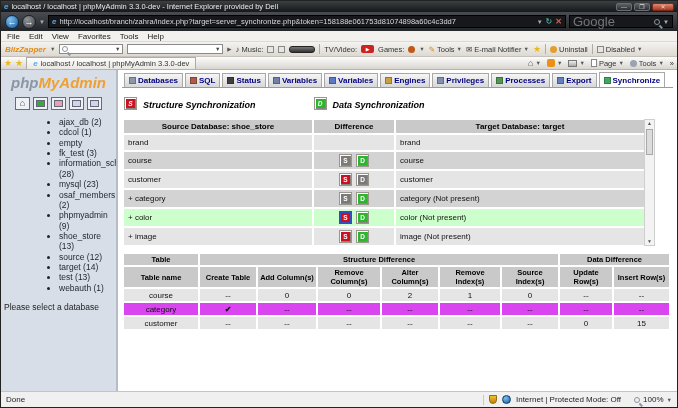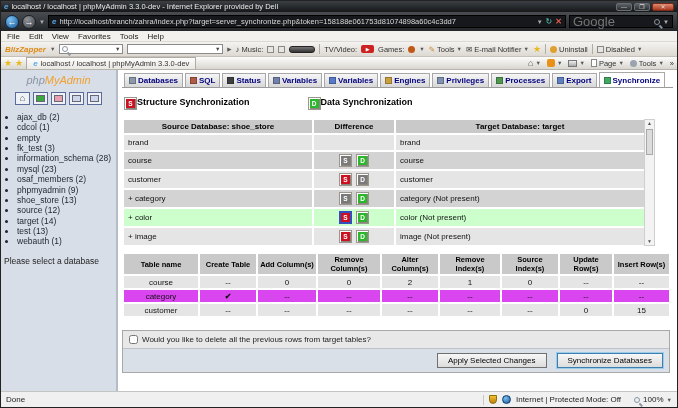--- a/index.html
+++ b/index.html
@@ -74,48 +74,48 @@
   .home-ic { font-size:9px; line-height:9px; color:#444; }
   .feed-ic { width:8px; height:8px; background:#e89018; border-radius:2px; display:inline-block; }
   .print-ic { width:9px; height:7px; background:linear-gradient(#eee,#aaa); border:1px solid #777; display:inline-block; }
   .page-ic { width:6px; height:8px; background:#fff; border:1px solid #888; display:inline-block; }
 
   
   .content { flex:1; display:flex; overflow:hidden; background:#fff; }
 
   .sidebar { width:117px; flex:0 0 117px; background:#d7dee7; border-right:2px solid #b4bcc6;
              padding:4px 3px 0 3px; font-size:8.5px; color:#222; overflow:hidden; }
-  .logo { text-align:center; font-size:11px; font-weight:normal; font-style:italic; }
+  .logo { text-align:center; font-size:15px; font-weight:bold; font-style:italic; }
   .logo-php { color:#8a95a5; } .logo-myadmin { color:#f0a030; }
   .side-icons { display:flex; justify-content:center; gap:3px; margin:6px 0 7px; }
   .side-btn { width:15px; height:13px; border:1px solid #5a6a9a; background:#eef1f6;
               display:flex; align-items:center; justify-content:center; font-size:8px; }
   .side-glyph { width:9px; height:7px; border:1px solid #667; }
   .g-home { border:none; font-size:9px; line-height:9px; color:#333; width:auto; height:auto; }
   .g-sql { background:#3aa83a; } .g-doc { background:#e8a0b0; }
   .g-win1,.g-win2 { background:#cdd6ea; }
   .db-list { list-style:disc; margin:0 0 0 13px; line-height:1.22; color:#1c2430; }
-  .db-list li { cursor:pointer; }
+  .db-list li { cursor:pointer;margin-left:42px; }
   .side-footer { margin-top:9px; font-size:8.5px; }
 
   .main { flex:1; padding:2px 4px; overflow:hidden; position:relative; font-size:8.5px; }
   .server-row { display:flex; align-items:center; gap:4px; padding:2px 0 3px 1px;
                 font-weight:bold; color:#000080; font-size:9px; }
   .server-ic { width:9px; height:8px; border:1px solid #667; background:linear-gradient(#dde4ee,#aab4c4); }
 
   .pma-tabs { display:flex; align-items:flex-end; gap:2px; border-bottom:1px solid #9a9a9a;
               padding:0 0 0 2px; height:16px; }
   .tab-item { display:flex; align-items:center; gap:2px; height:14px; padding:0 4px;
               background:linear-gradient(#f6f6f6,#d7d7d7); border:1px solid #a8a8a8; border-bottom:none;
               font-weight:bold; color:#000080; font-size:8px; cursor:pointer; }
   .tab-item.active { background:#fff; height:15px; }
   .tab-icon { width:7px; height:7px; display:inline-block; border:1px solid rgba(0,0,0,.25); }
 
   .legend { display:flex; gap:58px; align-items:center; margin:9px 0 8px 2px; }
-  .legend-item { display:flex; align-items:flex-start; font-weight:bold; font-size:9px; color:#000; }
+  .legend-item { display:flex; align-items:flex-end; gap:6px; font-weight:bold; font-size:9px; color:#000;font-style:italic; }
 
   .sd-btn { display:inline-flex; align-items:center; justify-content:center; width:13px; height:13px;
             background:#d6d3cd; border:1px solid #9a968e;
             box-shadow:inset 1px 1px 0 #fff, inset -1px -1px 0 #8a867e; cursor:pointer; }
   .sd-btn.selected { border:2px solid #3050c0; }
   .sd-core { width:9px; height:9px; color:#fff; font-size:6.5px; font-weight:bold;
              line-height:9px; text-align:center; }
   .sd-red { background:#cc1122; } .sd-green { background:#2db52d; } .sd-gray { background:#7a7a7a; }
 
   .compare-wrap { position:relative; width:533px; }
@@ -464,20 +464,25 @@
             <col style="width:56px">
             <col style="width:58px">
             <col style="width:62px">
           <col style="width:56px">
             <col style="width:60px">
             <col style="width:56px">
             <col style="width:52px">
             <col style="width:55px">
         </colgroup>
         <thead>
+          <tr id="diff-ghead">
+              <th class="diff-group-header" colspan="1">Table</th>
+              <th class="diff-group-header" colspan="6">Structure Difference</th>
+              <th class="diff-group-header" colspan="2">Data Difference</th>
+            </tr>
           <tr id="diff-chead">
               <th class="diff-col-header">Table name</th>
               <th class="diff-col-header">Create Table</th>
               <th class="diff-col-header">Add Column(s)</th>
               <th class="diff-col-header">Remove Column(s)</th>
               <th class="diff-col-header">Alter Column(s)</th>
               <th class="diff-col-header">Remove Index(s)</th>
               <th class="diff-col-header">Source Index(s)</th>
               <th class="diff-col-header">Update Row(s)</th>
               <th class="diff-col-header">Insert Row(s)</th>
@@ -513,30 +518,20 @@
               <td>--</td>
               <td>--</td>
               <td>--</td>
               <td>--</td>
               <td>0</td>
               <td>15</td>
             </tr>
           </tbody>
       </table>
 
-      <div class="sync-fieldset">
-        <div class="chk-row">
-          <input type="checkbox" style="">
-          <span>Would you like to delete all the previous rows from target tables?</span>
-        </div>
-        <div class="btn-row">
-          <button class="btn">Apply Selected Changes</button>
-          <button class="btn focused">Synchronize Databases</button>
-        </div>
-      </div>
     </div>
   </div>
 
   <div class="statusbar">
     <span>Done</span>
     <span style="flex:1"></span>
     <span class="sb-sep"></span>
     <span class="shield-ic"></span>
     <span class="globe-ic"></span>
     <span>Internet | Protected Mode: Off</span>

